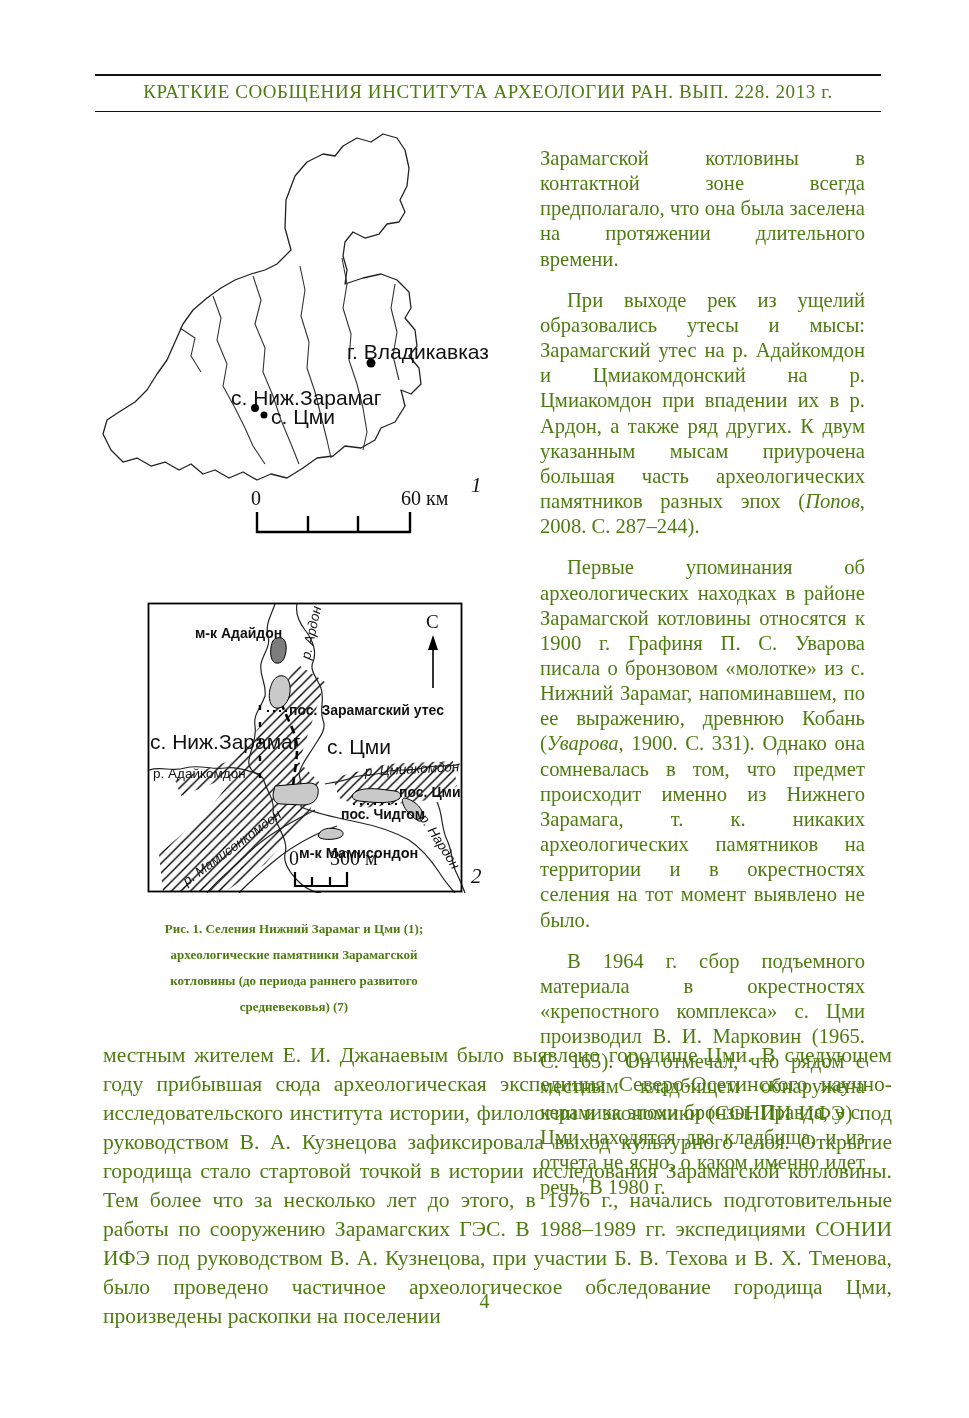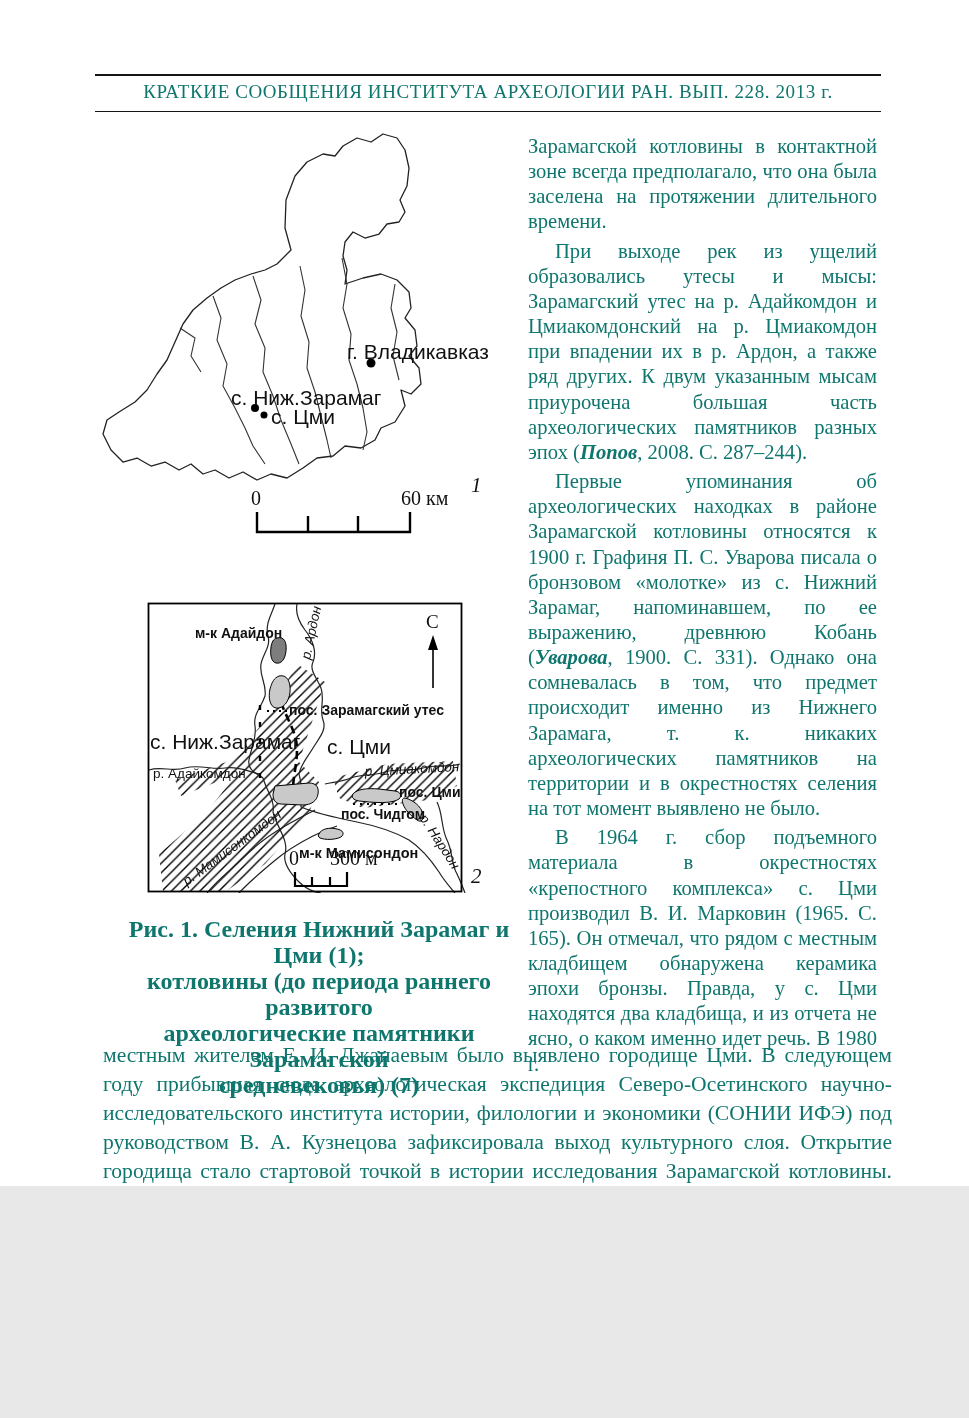--- a/index.html
+++ b/index.html
@@ -1,44 +1,44 @@
 <!DOCTYPE html>
 <html lang="ru"><head>
 <meta charset="utf-8">
 <style>
   html,body{margin:0;padding:0;background:#e8e8e8;}
   .page{
-    position:relative;width:969px;height:1186px;background:#ffffff;
-    font-family:"Liberation Serif", serif;color:#0f766e;overflow:hidden;
+    position:relative;width:969px;height:1418px;background:#ffffff;
+    font-family:"Liberation Serif", serif;color:#4d7c0f;overflow:hidden;
     margin:0 auto;
   }
   .rule{position:absolute;left:95px;width:786px;background:#141414;}
   .rule-top{top:74px;height:2.4px;}
   .rule-bottom{top:111px;height:1.4px;}
   .header-text{
     position:absolute;left:95px;top:81px;width:786px;text-align:center;
     font-size:19px;letter-spacing:.6px;white-space:nowrap;
   }
   .fig1{position:absolute;left:95px;top:128px;width:410px;height:420px;}
   .fig2{position:absolute;left:147px;top:602px;width:340px;height:291px;}
   .caption{
-    position:absolute;left:112px;top:916px;width:414px;text-align:center;
-    font-weight:bold;font-size:24px;line-height:26px;
+    position:absolute;left:87px;top:916px;width:414px;text-align:center;
+    font-weight:bold;font-size:13px;line-height:26px;
   }
   .col-right{
     position:absolute;left:524px;top:130px;width:357px;
     font-size:20.6px;line-height:25.15px;text-align:justify;
   }
-  .col-right p{margin:4px;text-indent:27px;}
+  .col-right p{margin:16px;text-indent:27px;}
   .col-right p.first{text-indent:0;}
   .full-para{
     position:absolute;left:95px;top:1033px;width:789px;
     font-size:21.6px;line-height:29px;text-align:justify;margin:8px;
   }
-  .it{font-style:italic;font-weight:bold;}
+  .it{font-style:italic;}
   .page-num{position:absolute;left:0;top:1290px;width:100%;text-align:center;font-size:20px;}
   svg text{user-select:none;}
   .m-sans{font-family:"Liberation Sans",sans-serif;}
 </style>
 </head>
 <body>
 
 <div class="page">
 
   <div class="rule rule-top"></div>
@@ -121,22 +121,22 @@
     <text x="279" y="26" font-size="19" fill="#111">С</text>
     <line x1="286" y1="86" x2="286" y2="44" stroke="#000" stroke-width="1.6"></line>
     <polygon points="286,33 281,48 291,48" fill="#000"></polygon>
 
     <rect x="1.5" y="1.5" width="313" height="288" fill="none" stroke="#000" stroke-width="1.8"></rect>
     <text x="324" y="281" font-size="21" font-style="italic" fill="#111">2</text>
   </svg>
 
   <div class="caption">
     <div>Рис. 1. Селения Нижний Зарамаг и Цми (1);</div>
+    <div>археологические памятники Зарамагской</div>
     <div>котловины (до периода раннего развитого</div>
-    <div>археологические памятники Зарамагской</div>
     <div>средневековья) (7)</div>
   </div>
 
   <div class="col-right">
     <p class="first"><span>Зарамагской котловины в контактной зоне всегда предполагало, что она была заселена на протяжении длительного времени.</span></p>
     <p><span>При выходе рек из ущелий образовались утесы и мысы: Зарамагский утес на р. Адайкомдон и Цмиакомдонский на р. Цмиакомдон при впадении их в р. Ардон, а также ряд других. К двум указанным мысам приурочена большая часть археологических памятников разных эпох (</span><span class="it">Попов</span><span>, 2008. С. 287–244).</span></p>
     <p><span>Первые упоминания об археологических находках в районе Зарамагской котловины относятся к 1900 г. Графиня П. С. Уварова писала о бронзовом «молотке» из с. Нижний Зарамаг, напоминавшем, по ее выражению, древнюю Кобань (</span><span class="it">Уварова</span><span>, 1900. С. 331). Однако она сомневалась в том, что предмет происходит именно из Нижнего Зарамага, т. к. никаких археологических памятников на территории и в окрестностях селения на тот момент выявлено не было.</span></p>
     <p><span>В 1964 г. сбор подъемного материала в окрестностях «крепостного комплекса» с. Цми производил В. И. Марковин (1965. С. 165). Он отмечал, что рядом с местным кладбищем обнаружена керамика эпохи бронзы. Правда, у с. Цми находятся два кладбища, и из отчета не ясно, о каком именно идет речь. В 1980 г.</span></p>
   </div>
 

